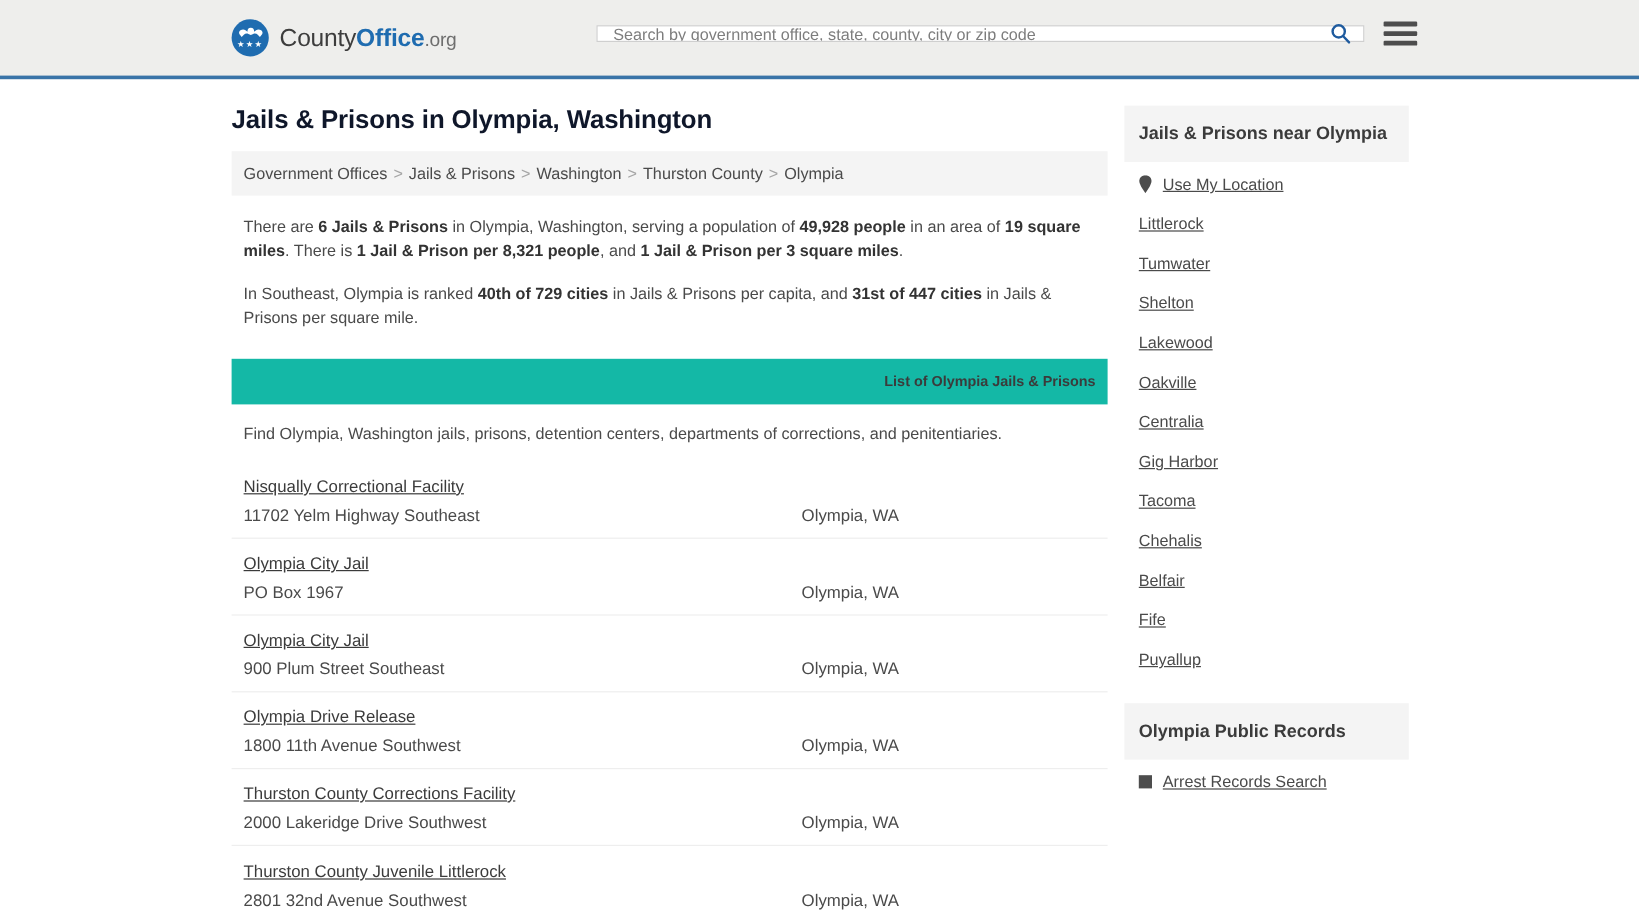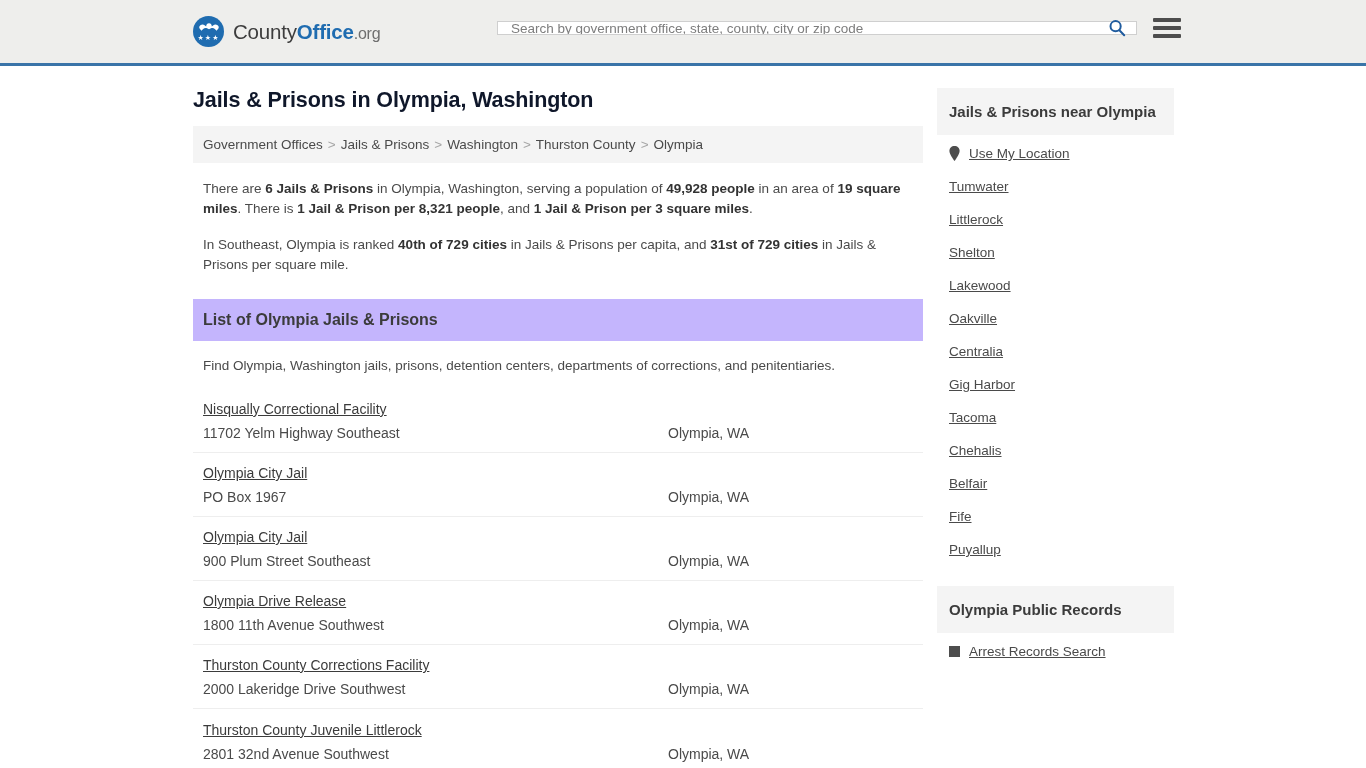--- a/index.html
+++ b/index.html
@@ -164,26 +164,27 @@
     font-size: 13.5px;
     line-height: 20px;
     color: #4a4a4a;
     margin: 16px 0 0 10px;
     max-width: 713px;
   }
   .intro.second { margin-top: 16px; }
   .intro b { color: #333333; font-weight: bold; }
 
   .section-bar {
-    background: #c4b5fd;
+    background: #14b8a6;
     padding: 12px 10px;
     margin-top: 24px;
-    font-size: 16px;
+    font-size: 12px;
     font-weight: bold;
     color: #3b3b3b;
+    text-align: right;
   }
   .section-sub {
     font-size: 13.5px;
     color: #4a4a4a;
     margin: 17px 0 0 10px;
   }
 
   .listing {
     margin-top: 16px;
   }
@@ -287,21 +288,21 @@
 
 <div class="page">
   <div class="page-inner">
 
     <div class="col-main">
       <h1 class="page-title">Jails &amp; Prisons in Olympia, Washington</h1>
 
       <div class="breadcrumb" id="breadcrumb"><a>Government Offices</a><span class="sep">&gt;</span><a>Jails &amp; Prisons</a><span class="sep">&gt;</span><a>Washington</a><span class="sep">&gt;</span><a>Thurston County</a><span class="sep">&gt;</span><a>Olympia</a></div>
 
       <p class="intro" id="intro1"><span>There are </span><b>6 Jails &amp; Prisons</b><span> in Olympia, Washington, serving a population of </span><b>49,928 people</b><span> in an area of </span><b>19 square miles</b><span>. There is </span><b>1 Jail &amp; Prison per 8,321 people</b><span>, and </span><b>1 Jail &amp; Prison per 3 square miles</b><span>.</span></p>
-      <p class="intro second" id="intro2"><span>In Southeast, Olympia is ranked </span><b>40th of 729 cities</b><span> in Jails &amp; Prisons per capita, and </span><b>31st of 729 cities</b><span> in Jails &amp; Prisons per square mile.</span></p>
+      <p class="intro second" id="intro2"><span>In Southeast, Olympia is ranked </span><b>40th of 729 cities</b><span> in Jails &amp; Prisons per capita, and </span><b>31st of 447 cities</b><span> in Jails &amp; Prisons per square mile.</span></p>
 
       <div class="section-bar">List of Olympia Jails &amp; Prisons</div>
       <p class="section-sub">Find Olympia, Washington jails, prisons, detention centers, departments of corrections, and penitentiaries.</p>
 
       <div class="listing" id="listing">
           <div class="listing-row">
             <div class="lr-left"><a class="lr-name">Nisqually Correctional Facility</a><div class="lr-addr">11702 Yelm Highway Southeast</div></div>
             <div class="lr-city">Olympia, WA</div>
           </div>
           <div class="listing-row">
@@ -332,24 +333,24 @@
         <div class="side-head">Jails &amp; Prisons near Olympia</div>
         <div class="side-list">
           <div class="side-item">
             <svg class="pin-icon" viewBox="0 0 11 15">
               <path d="M5.5 0 C2.5 0 0.4 2.1 0.4 4.9 C0.4 8.3 5.5 15 5.5 15 C5.5 15 10.6 8.3 10.6 4.9 C10.6 2.1 8.5 0 5.5 0 Z" fill="#4d4d4d"></path>
             </svg>
             <a>Use My Location</a>
           </div>
           <div id="side-cities">
               <div class="side-item">
+                <a>Littlerock</a>
+              </div>
+              <div class="side-item">
                 <a>Tumwater</a>
-              </div>
-              <div class="side-item">
-                <a>Littlerock</a>
               </div>
               <div class="side-item">
                 <a>Shelton</a>
               </div>
               <div class="side-item">
                 <a>Lakewood</a>
               </div>
               <div class="side-item">
                 <a>Oakville</a>
               </div>

